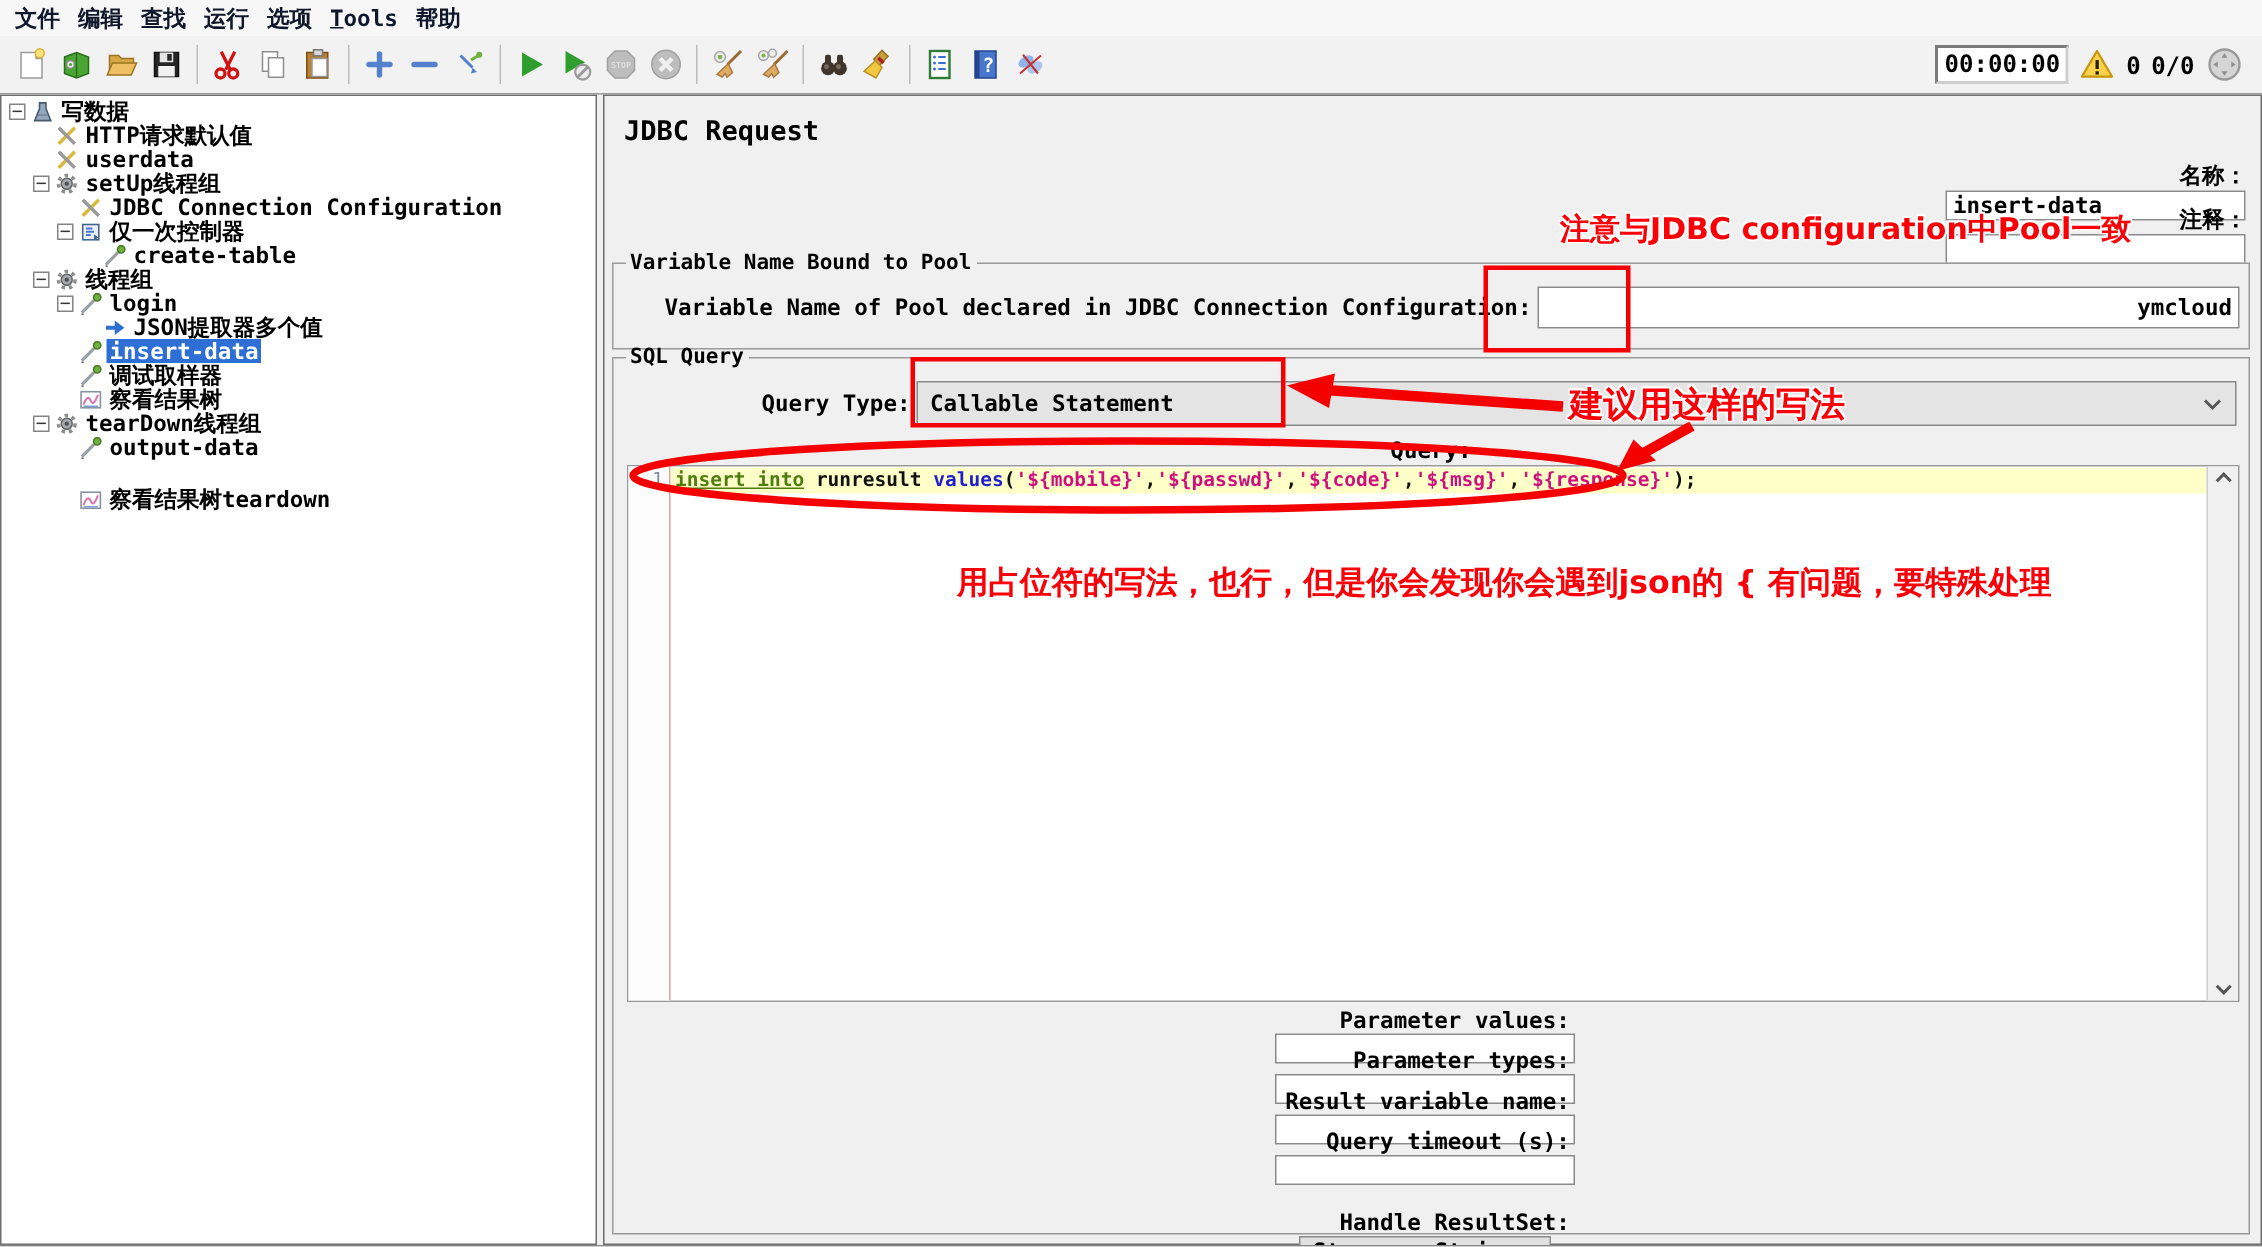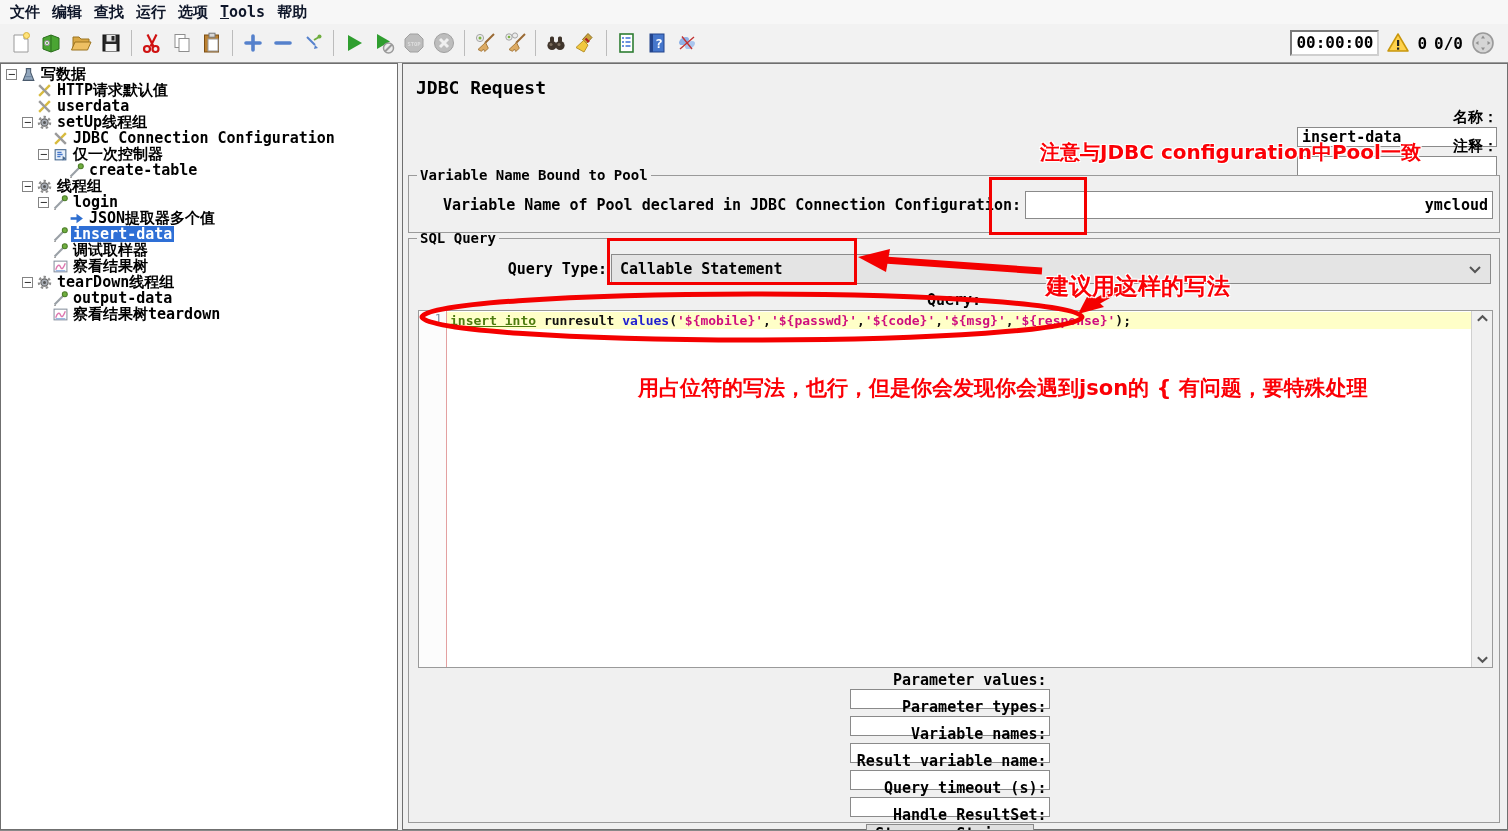--- a/index.html
+++ b/index.html
@@ -381,21 +381,21 @@
       </div>
       <div class="tree-row" style="padding-left: 37px;">
         <span class="expander-spacer"></span>
         <span class="tree-icon"><svg viewBox="0 0 14 14">
             <path d="M1.5 12.5L10 4" stroke="#9aa0a6" stroke-width="2"></path>
             <circle cx="11" cy="3" r="2.3" fill="#6fae3f" stroke="#4c7d28"></circle>
             <path d="M1.5 12.5l-.4 1.8 1.8-.4z" fill="#777"></path>
           </svg></span>
         <span class="tree-label">output-data</span>
       </div>
-      <div class="tree-row" style="padding-left: 37px;">
+      <div class="tree-row" style="padding-left: 37px; margin-top: 19px;">
         <span class="expander-spacer"></span>
         <span class="tree-icon"><svg viewBox="0 0 14 14">
             <rect x="1" y="2" width="12" height="10" fill="#fff" stroke="#8a93a0"></rect>
             <path d="M2.5 10c1.6-4.5 3.2-5.5 4.5-2.5s2.6 1.2 4.5-3.5" fill="none" stroke="#de77b0" stroke-width="1.3"></path>
             <path d="M2.5 11h9" stroke="#7aa0d8"></path>
           </svg></span>
         <span class="tree-label">察看结果树teardown</span>
       </div>
     </div>
 
@@ -457,24 +457,20 @@
       <div id="param-fields" style="position:absolute; left:0; top:425px; width:100%; padding:0 8px 0 0;">
           <div class="param-row">
             <span class="param-label">Parameter values:</span>
             <input class="text-input" type="text" style="">
           </div>
           <div class="param-row">
             <span class="param-label">Parameter types:</span>
             <input class="text-input" type="text" style="">
           </div>
           <div class="param-row">
-            <span class="param-label">Variable names:</span>
-            <input class="text-input" type="text" style="">
-          </div>
-          <div class="param-row">
             <span class="param-label">Result variable name:</span>
             <input class="text-input" type="text" style="">
           </div>
           <div class="param-row">
             <span class="param-label">Query timeout (s):</span>
             <input class="text-input" type="text" style="">
           </div>
         </div>
 
       <div class="param-row" style="position:absolute; left:0; top:560px; width:100%; padding-right:8px;">
@@ -485,21 +481,21 @@
               <polyline points="2,2 7,7 12,2" fill="none" stroke="#555" stroke-width="2"></polyline>
             </svg>
         </div>
       </div>
     </fieldset>
   </div>
 
   <div class="red-note" style="left:1040px; top:139px; font-size:20px;">注意与JDBC configuration中Pool一致</div>
   <div class="red-rect" style="left:989px; top:177px; width:98px; height:58px;"></div>
   <div class="red-rect" style="left:607px; top:238px; width:250px; height:47px;"></div>
-  <div class="red-note" style="left:1046px; top:271px; font-size:23px;">建议用这样的写法</div>
+  <div class="red-note" style="left:1046px; top:254px; font-size:23px;">建议用这样的写法</div>
   <div class="red-note" style="left:638px; top:374px; font-size:21px;">用占位符的写法，也行，但是你会发现你会遇到json的 { 有问题，要特殊处理</div>
 
   <svg id="overlay-svg">
     <line x1="1042" y1="271" x2="884" y2="260" stroke="#f40000" stroke-width="7"></line>
     <polygon points="858,257 890,249 886,272" fill="#f40000"></polygon>
     <line x1="1128" y1="284" x2="1094" y2="303" stroke="#f40000" stroke-width="7"></line>
     <polygon points="1078,314 1089,293 1104,307" fill="#f40000"></polygon>
     <ellipse cx="752" cy="317" rx="330" ry="23" fill="none" stroke="#f40000" stroke-width="5"></ellipse>
   </svg>
 

